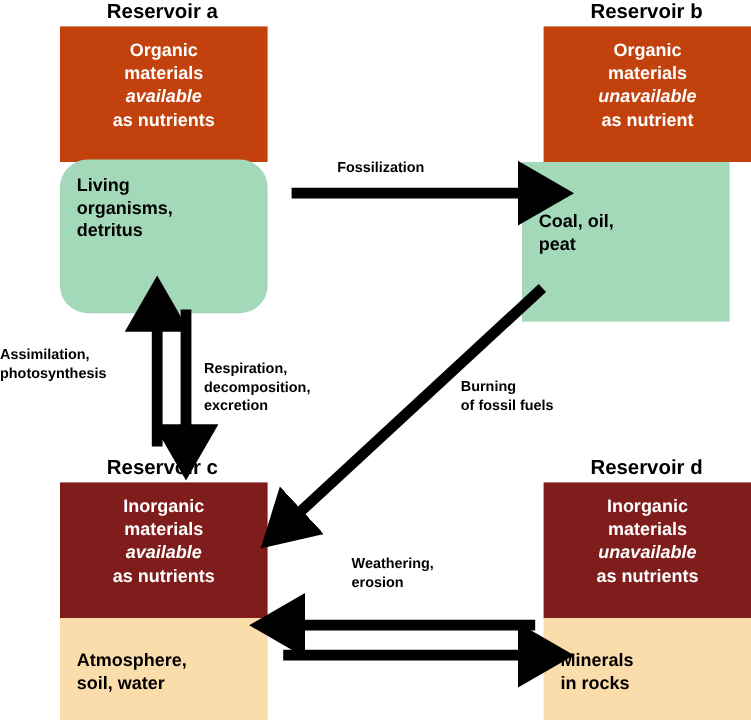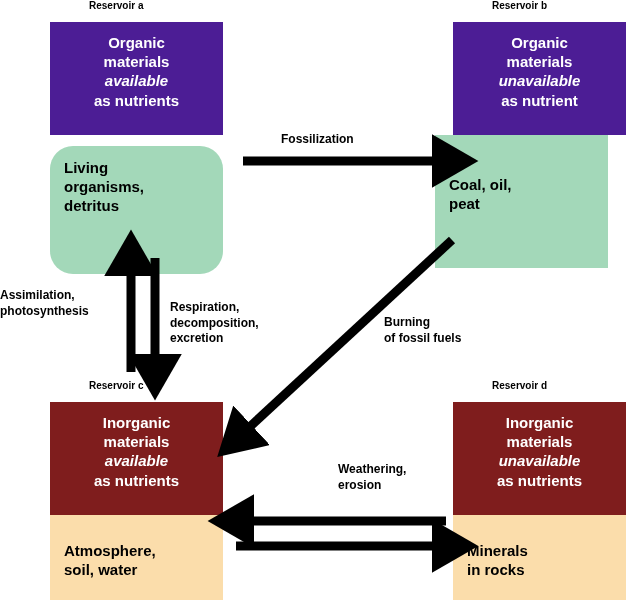--- a/index.html
+++ b/index.html
@@ -15,21 +15,21 @@
     overflow: hidden;
   }
   #stage {
     position: absolute;
     left: 0; top: 0;
     width: 626px;
     height: 600px;
   }
   .res-label {
     position: absolute;
-    font-size: 10px;
+    font-size: 17px;
     font-weight: bold;
     color: #000;
     white-space: nowrap;
   }
   .box {
     position: absolute;
     box-sizing: border-box;
   }
   .box-top {
     color: #ffffff;
@@ -40,21 +40,21 @@
     text-align: center;
   }
   .box-bottom {
     color: #000000;
     font-weight: bold;
     font-size: 15px;
     line-height: 1.28;
     padding: 12px 0 0 14px;
     text-align: left;
   }
-  .green-top { background: #4c1d95; }
+  .green-top { background: #c2410c; }
   .green-bottom { background: #a3d8b9; }
   .orange-top { background: #7f1d1d; }
   .orange-bottom { background: #fbddab; }
   .italic { font-style: italic; }
   .caption {
     position: absolute;
     font-size: 12px;
     font-weight: bold;
     color: #000;
     line-height: 1.3;
@@ -77,21 +77,21 @@
   <div class="res-label" style="left:492px; top:0px;">Reservoir b</div>
   <div class="res-label" style="left:89px; top:380px;">Reservoir c</div>
   <div class="res-label" style="left:492px; top:380px;">Reservoir d</div>
 
   <div class="box box-top green-top" style="left:50px; top:22px; width:173px; height:113px;">
     <div>Organic</div>
     <div>materials</div>
     <div class="italic">available</div>
     <div>as nutrients</div>
   </div>
-  <div class="box box-bottom green-bottom" style="left:50px; top:146px; width:173px; height:128px;border-radius:23px;">
+  <div class="box box-bottom green-bottom" style="left:50px; top:133px; width:173px; height:128px;border-radius:23px;">
     <div>Living</div>
     <div>organisms,</div>
     <div>detritus</div>
   </div>
 
   <div class="box box-top green-top" style="left:453px; top:22px; width:173px; height:113px;">
     <div>Organic</div>
     <div>materials</div>
     <div class="italic">unavailable</div>
     <div>as nutrient</div>
@@ -148,17 +148,17 @@
   <div class="caption" style="left:170px; top:300px; white-space:pre;">Respiration,
 decomposition,
 excretion</div>
 
   <div class="caption" style="left:0px; top:288px; white-space:pre;">Assimilation,
 photosynthesis</div>
 
   <div class="caption" style="left:384px; top:315px; white-space:pre;">Burning
 of fossil fuels</div>
 
-  <div class="caption" style="left:293px; top:462px; white-space:pre;margin-left:45px;">Weathering,
+  <div class="caption" style="left:293px; top:462px; white-space:pre;">Weathering,
 erosion</div>
 
 
 </div>
 
 </body></html>

